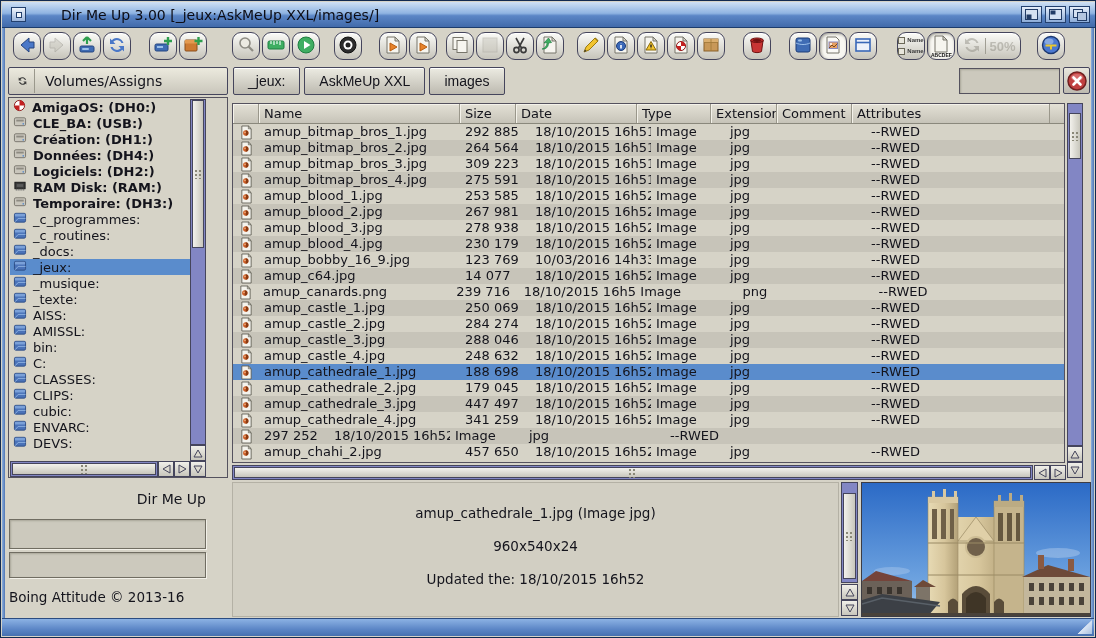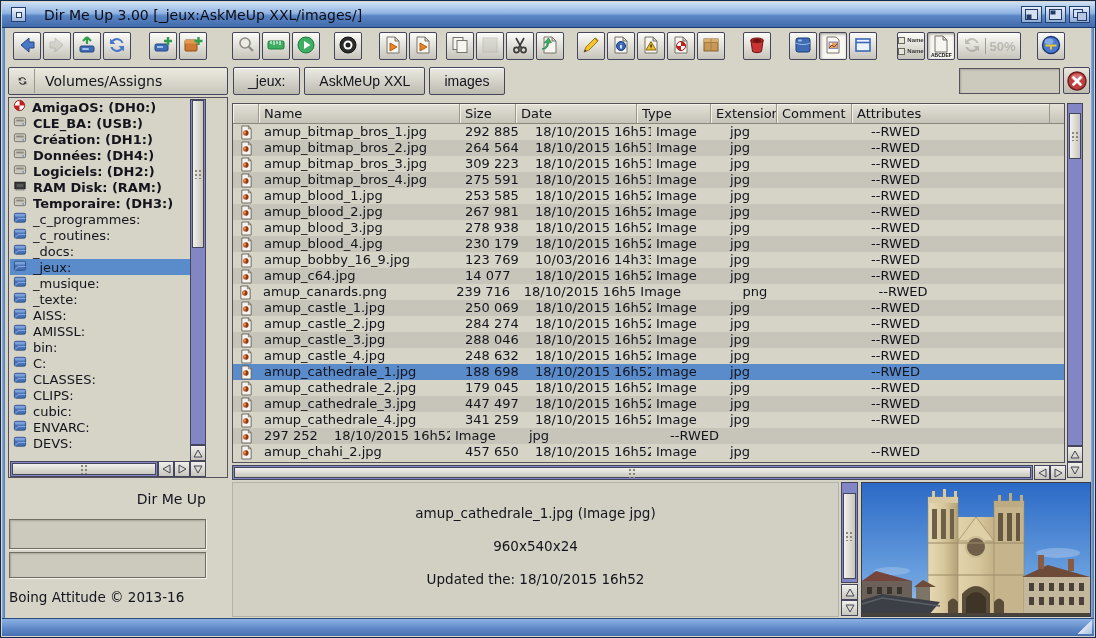--- a/index.html
+++ b/index.html
@@ -7,36 +7,36 @@
   .screen{position:relative;width:1096px;height:638px;overflow:hidden;
     font-family:"DejaVu Sans","Liberation Sans",sans-serif;color:#14141c;
     background:#d6d3c7;border:1px solid #122a50;}
   
   .titlebar{position:absolute;left:1px;top:1px;width:1094px;height:26px;
     background:linear-gradient(#cfe0f4 0%,#8fb4e2 45%,#5b86c6 55%,#416aaa 100%);
     border-bottom:1px solid #1c3c6c;display:flex;align-items:center;}
   .tb-check{width:15px;height:15px;margin-left:9px;border:1px solid #23406e;
     background:linear-gradient(#f0f4fa,#9ab4dc);display:flex;align-items:center;justify-content:center;}
   .tb-check span{display:block;width:6px;height:6px;background:#f4f7fc;border:1px solid #23406e;}
-  .title-text{margin-left:18px;font-size:14px;color:#0c0c14;}
+  .title-text{margin-left:35px;font-size:14px;color:#0c0c14;}
   .tb-right{position:absolute;right:6px;top:4px;display:flex;gap:3px;}
   .wgad{width:21px;height:17px;border:1px solid #23406e;background:linear-gradient(#e6eefa,#8cacd8);
     display:flex;align-items:center;justify-content:center;}
   .frame-l,.frame-r{position:absolute;top:27px;bottom:19px;width:3px;
     background:linear-gradient(90deg,#8db0de,#5076b4);}
   .frame-l{left:1px}.frame-r{right:1px}
   .bottombar{position:absolute;left:1px;right:1px;bottom:1px;height:18px;
     background:linear-gradient(#8cb2e4 0%,#5c86c6 60%,#4670b0 100%);border-top:1px solid #2c4c80;}
   .resize{position:absolute;right:2px;bottom:2px;width:15px;height:14px;
     background:linear-gradient(135deg,transparent 48%,#dce6f4 50%,#a8c0e0 100%);
     clip-path:polygon(100% 0,100% 100%,0 100%);}
   
   .toolbar{position:absolute;left:4px;top:30px;height:30px;display:flex;align-items:center;}
   .tgroup{display:flex;gap:2px;}
-  .tbtn{width:28px;height:28px;border:1px solid #45455c;border-radius:2px;
+  .tbtn{width:28px;height:28px;border:1px solid #45455c;border-radius:9px;
     background:linear-gradient(#fbfbf8,#c6c4ba);box-shadow:inset 0 1px 0 #fff;
     display:flex;align-items:center;justify-content:center;padding:0;}
   .tbtn.pressed{background:#f7f6f1;box-shadow:inset 1px 1px 3px #9a988e;}
   .tbtn.disabled svg,.tbtn.disabled .zlbl{opacity:.45;}
   .tbtn.wide{width:64px;gap:3px;}
   .zlbl{font-size:13px;font-weight:bold;color:#8a887e;}
   .zdiv{width:1px;height:16px;background:#a09e94;}
   .sortrow{display:flex;align-items:center;gap:2px;height:9px;}
   .sortrow .cb{width:7px;height:7px;border:1px solid #6a6858;background:#e8e6dc;}
   .sortrow .stxt{font-size:6px;font-weight:bold;color:#3a3a3a;line-height:7px;}

